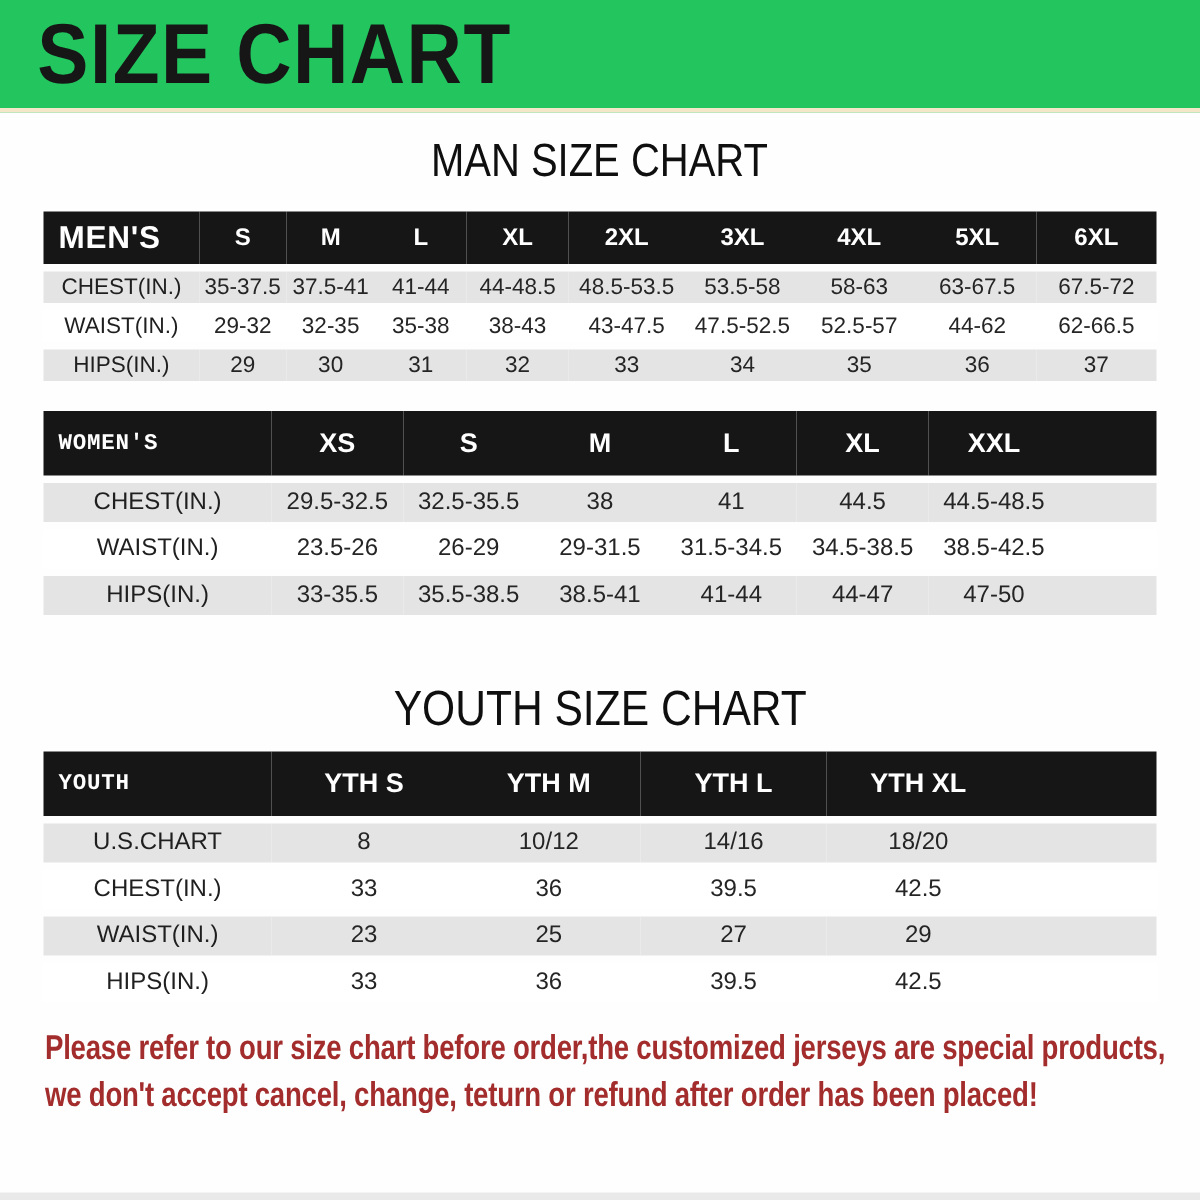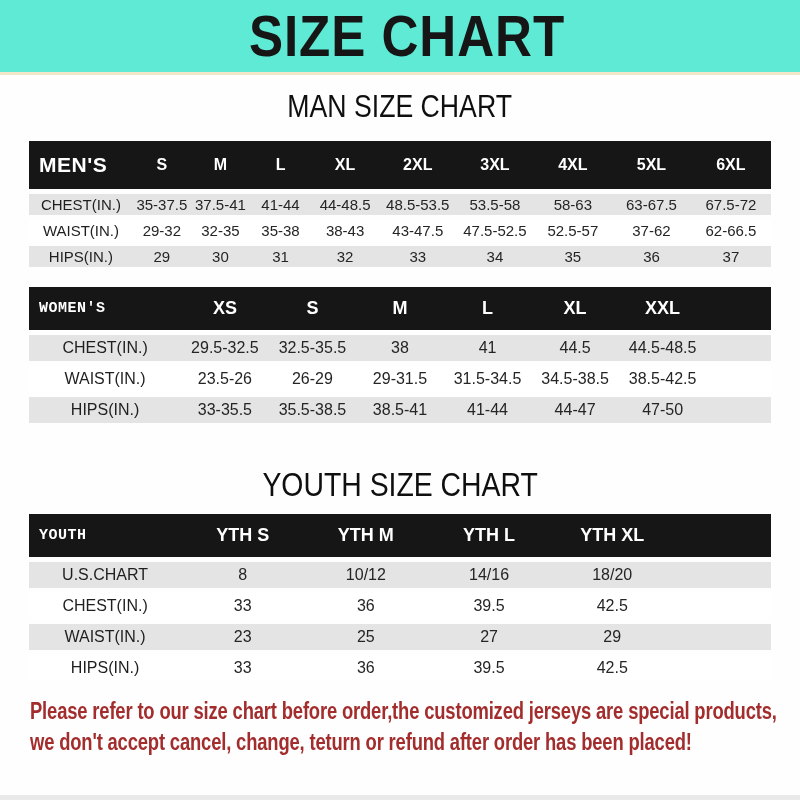--- a/index.html
+++ b/index.html
@@ -5,22 +5,22 @@
   html,body { margin:0; padding:0; }
   body {
     width:800px; height:800px; background:#ffffff;
     font-family:"Liberation Sans", sans-serif; color:#1c1c1c;
     overflow:hidden;
   }
   .page { position:relative; width:800px; height:800px; background:#fefefe; }
 
   
   .banner {
-    height:72px; background:#5eead4;
-    display:flex; align-items:center; justify-content:center;
+    height:72px; background:#22c55e;
+    display:flex; align-items:center; 
     border-bottom:3px solid #F2E7C9;
     padding-left:13px;
   }
   .banner-title {
     display:inline-block; font-size:55px; font-weight:bold; color:#161616;
     letter-spacing:1px; transform:scale(0.93,1.03); white-space:nowrap;
   }
 
   
   .sec-heading { text-align:center; margin:0; color:#0f0f0f; font-weight:normal; line-height:1.0; }
@@ -34,21 +34,21 @@
     width:742px; margin:14px auto 0;
     border-collapse:separate; border-spacing:0 5px; table-layout:fixed;
   }
   .t-women, .t-youth { margin-top:10px; }
   .t-youth { margin-top:8px; }
 
   .size-table thead th {
     background:#161616; color:#ffffff; font-weight:bold;
     text-align:center; padding:0; overflow:hidden;
   }
-  .t-men thead th { height:48px; font-size:16px; }
+  .t-men thead th { height:35px; font-size:16px; }
   .t-women thead th, .t-youth thead th { height:43px; font-size:18px; }
   .size-table thead th.tbl-label {
     text-align:left; padding-left:10px; letter-spacing:0.5px; font-size:21px;
   }
   .t-women thead th.tbl-label, .t-youth thead th.tbl-label { font-size:15px;font-family:Liberation Mono, monospace; }
 
   .size-table td {
     text-align:center; color:#252525; padding:0; overflow:hidden;
     font-size:15px;
   }
@@ -124,21 +124,21 @@
         </tr>
         <tr class="row-white">
           <td class="row-label">WAIST(IN.)</td>
           <td class="cell">29-32</td>
           <td class="cell">32-35</td>
           <td class="cell">35-38</td>
           <td class="cell">38-43</td>
           <td class="cell">43-47.5</td>
           <td class="cell">47.5-52.5</td>
           <td class="cell">52.5-57</td>
-          <td class="cell">37-62</td>
+          <td class="cell">44-62</td>
           <td class="cell">62-66.5</td>
         </tr>
         <tr class="row-gray">
           <td class="row-label">HIPS(IN.)</td>
           <td class="cell">29</td>
           <td class="cell">30</td>
           <td class="cell">31</td>
           <td class="cell">32</td>
           <td class="cell">33</td>
           <td class="cell">34</td>

